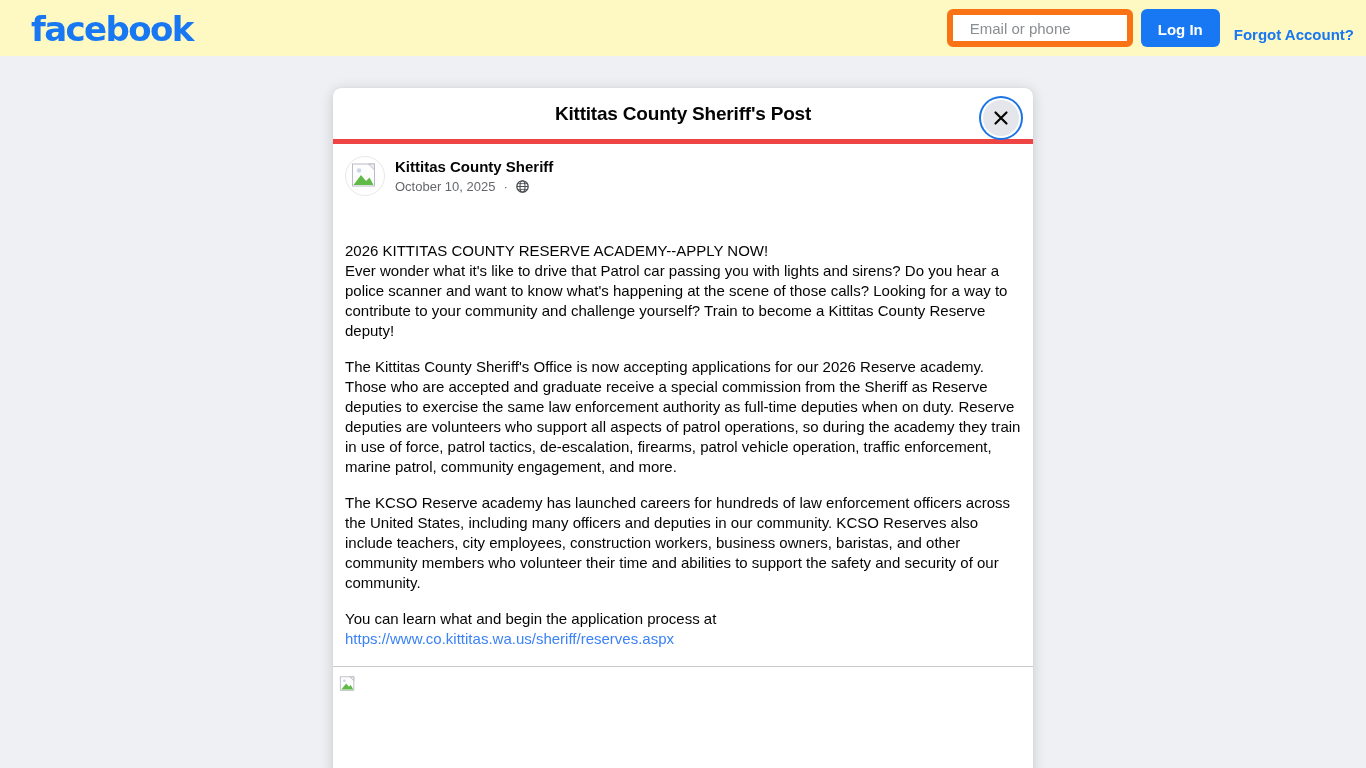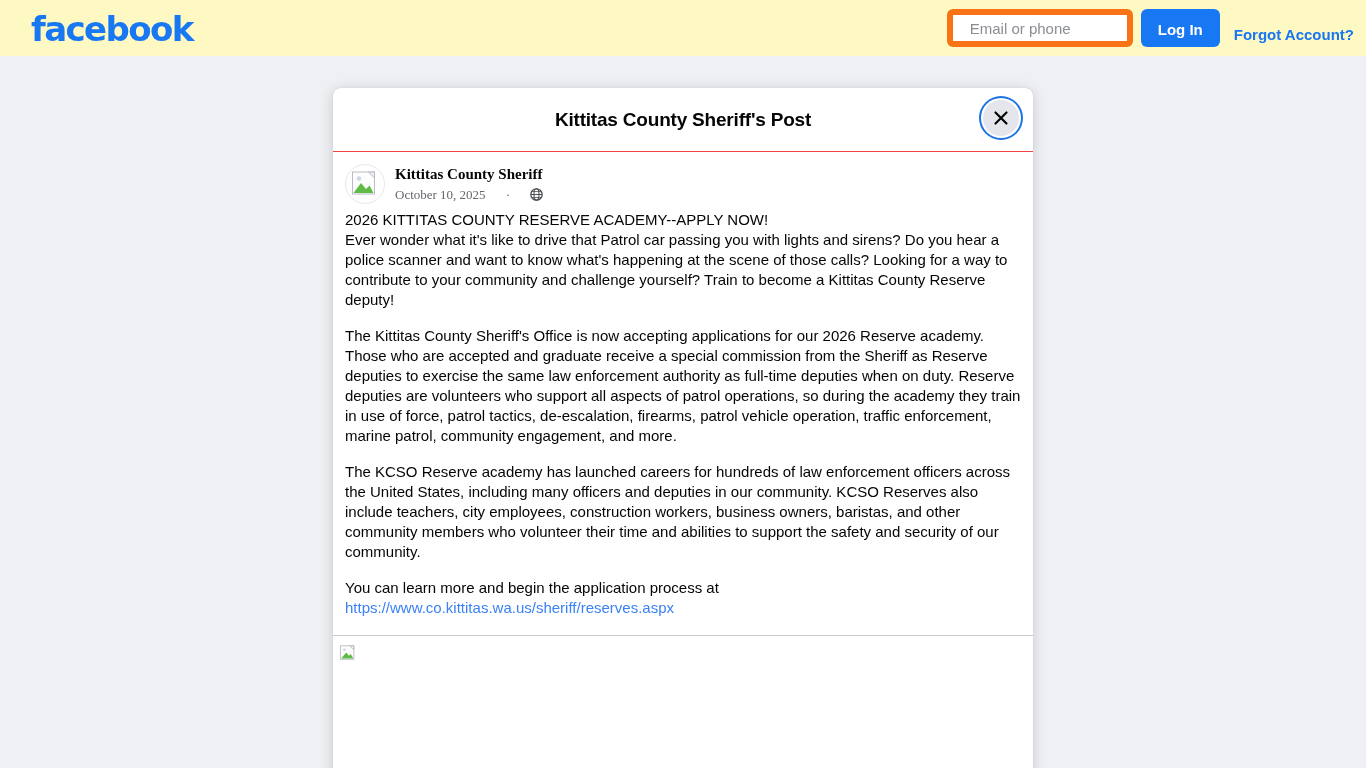--- a/index.html
+++ b/index.html
@@ -87,22 +87,22 @@
     top: 88px;
     width: 700px;
     height: 700px;
     background: #ffffff;
     border-radius: 8px;
     box-shadow: 0 2px 14px rgba(0,0,0,0.16), 0 0 1px rgba(0,0,0,0.18);
     overflow: hidden;
   }
   .modal-header {
     position: relative;
-    height: 64px;
-    border-bottom: 1px solid #ef4444;
+    height: 56px;
+    border-bottom: 5px solid #ef4444;
     display: flex;
     align-items: center;
     justify-content: center;
   }
   .modal-title {
     font-size: 19px;
     font-weight: bold;
     color: #050505;
     letter-spacing: -0.2px;
   }
@@ -141,47 +141,47 @@
     border: 1px solid #e8e8e8;
     display: flex;
     align-items: center;
     justify-content: center;
     cursor: pointer;
   }
   .avatar svg { display: block; }
   .author-meta {
     margin-left: 10px;
     padding-top: 1px;
-    font-family: Liberation Serif, serif;
   }
   .author-name {
     font-size: 15px;
     font-weight: bold;
     color: #050505;
     line-height: 19px;
     cursor: pointer;
   }
   .post-sub {
     display: flex;
     align-items: center;
-    gap: 20px;
+    gap: 8px;
     font-size: 13px;
     color: #65676b;
     line-height: 17px;
     margin-top: 2px;
   }
   .post-date { cursor: pointer; }
   .dot-sep { color: #65676b; }
   .globe-icon { display: inline-flex; align-items: center; }
 
   .post-body {
     padding: 0 0 0 0;
     font-size: 15px;
     line-height: 20px;
     color: #050505;
+    margin-top: 39px;
   }
   .post-body p { margin: 0 0 16px 0; }
   .post-body p.tight { margin-bottom: 0; }
   .post-link {
     color: #3b82f6;
     text-decoration: none;
     cursor: pointer;
   }
 
   .post-image-box {
@@ -254,21 +254,21 @@
           </span>
         </div>
       </div>
     </div>
 
     <div class="post-body">
       <p style="white-space:pre-line;">2026 KITTITAS COUNTY RESERVE ACADEMY--APPLY NOW!
 Ever wonder what it's like to drive that Patrol car passing you with lights and sirens?  Do you hear a police scanner and want to know what's happening at the scene of those calls?  Looking for a way to contribute to your community and challenge yourself? Train to become a Kittitas County Reserve deputy!</p>
       <p>The Kittitas County Sheriff's Office is now accepting applications for our 2026 Reserve academy. Those who are accepted and graduate receive a special commission from the Sheriff as Reserve deputies to exercise the same law enforcement authority as full-time deputies when on duty.  Reserve deputies are volunteers who support all aspects of patrol operations, so during the academy they train in use of force, patrol tactics, de-escalation, firearms, patrol vehicle operation, traffic enforcement, marine patrol, community engagement, and more.</p>
       <p>The KCSO Reserve academy has launched careers for hundreds of law enforcement officers across the United States, including many officers and deputies in our community. KCSO Reserves also include teachers, city employees, construction workers, business owners, baristas, and other community members who volunteer their time and abilities to support the safety and security of our community.</p>
-      <p class="tight"><span>You can learn more and begin the application process at</span><br><a class="post-link" href="#">https://www.co.kittitas.wa.us/sheriff/reserves.aspx</a><br></p>
+      <p class="tight"><span>You can learn what and begin the application process at</span><br><a class="post-link" href="#">https://www.co.kittitas.wa.us/sheriff/reserves.aspx</a><br></p>
     </div>
 
     <div class="post-image-box">
       <span class="broken-img-icon">
         <svg width="18" height="18" viewBox="0 0 20 20" aria-hidden="true">
           <rect x="1.5" y="2" width="15" height="15" fill="#fdfdfd" stroke="#b9bcc4" stroke-width="1"></rect>
           <polygon points="16.5,2 12,2 16.5,6.5" fill="#eceef2" stroke="#b9bcc4" stroke-width="1"></polygon>
           <polygon points="2.5,16 8,9.5 11,13 13,11 16,16" fill="#5fbb46"></polygon>
           <circle cx="6" cy="6.5" r="1.6" fill="#cdd6e8"></circle>
         </svg>

